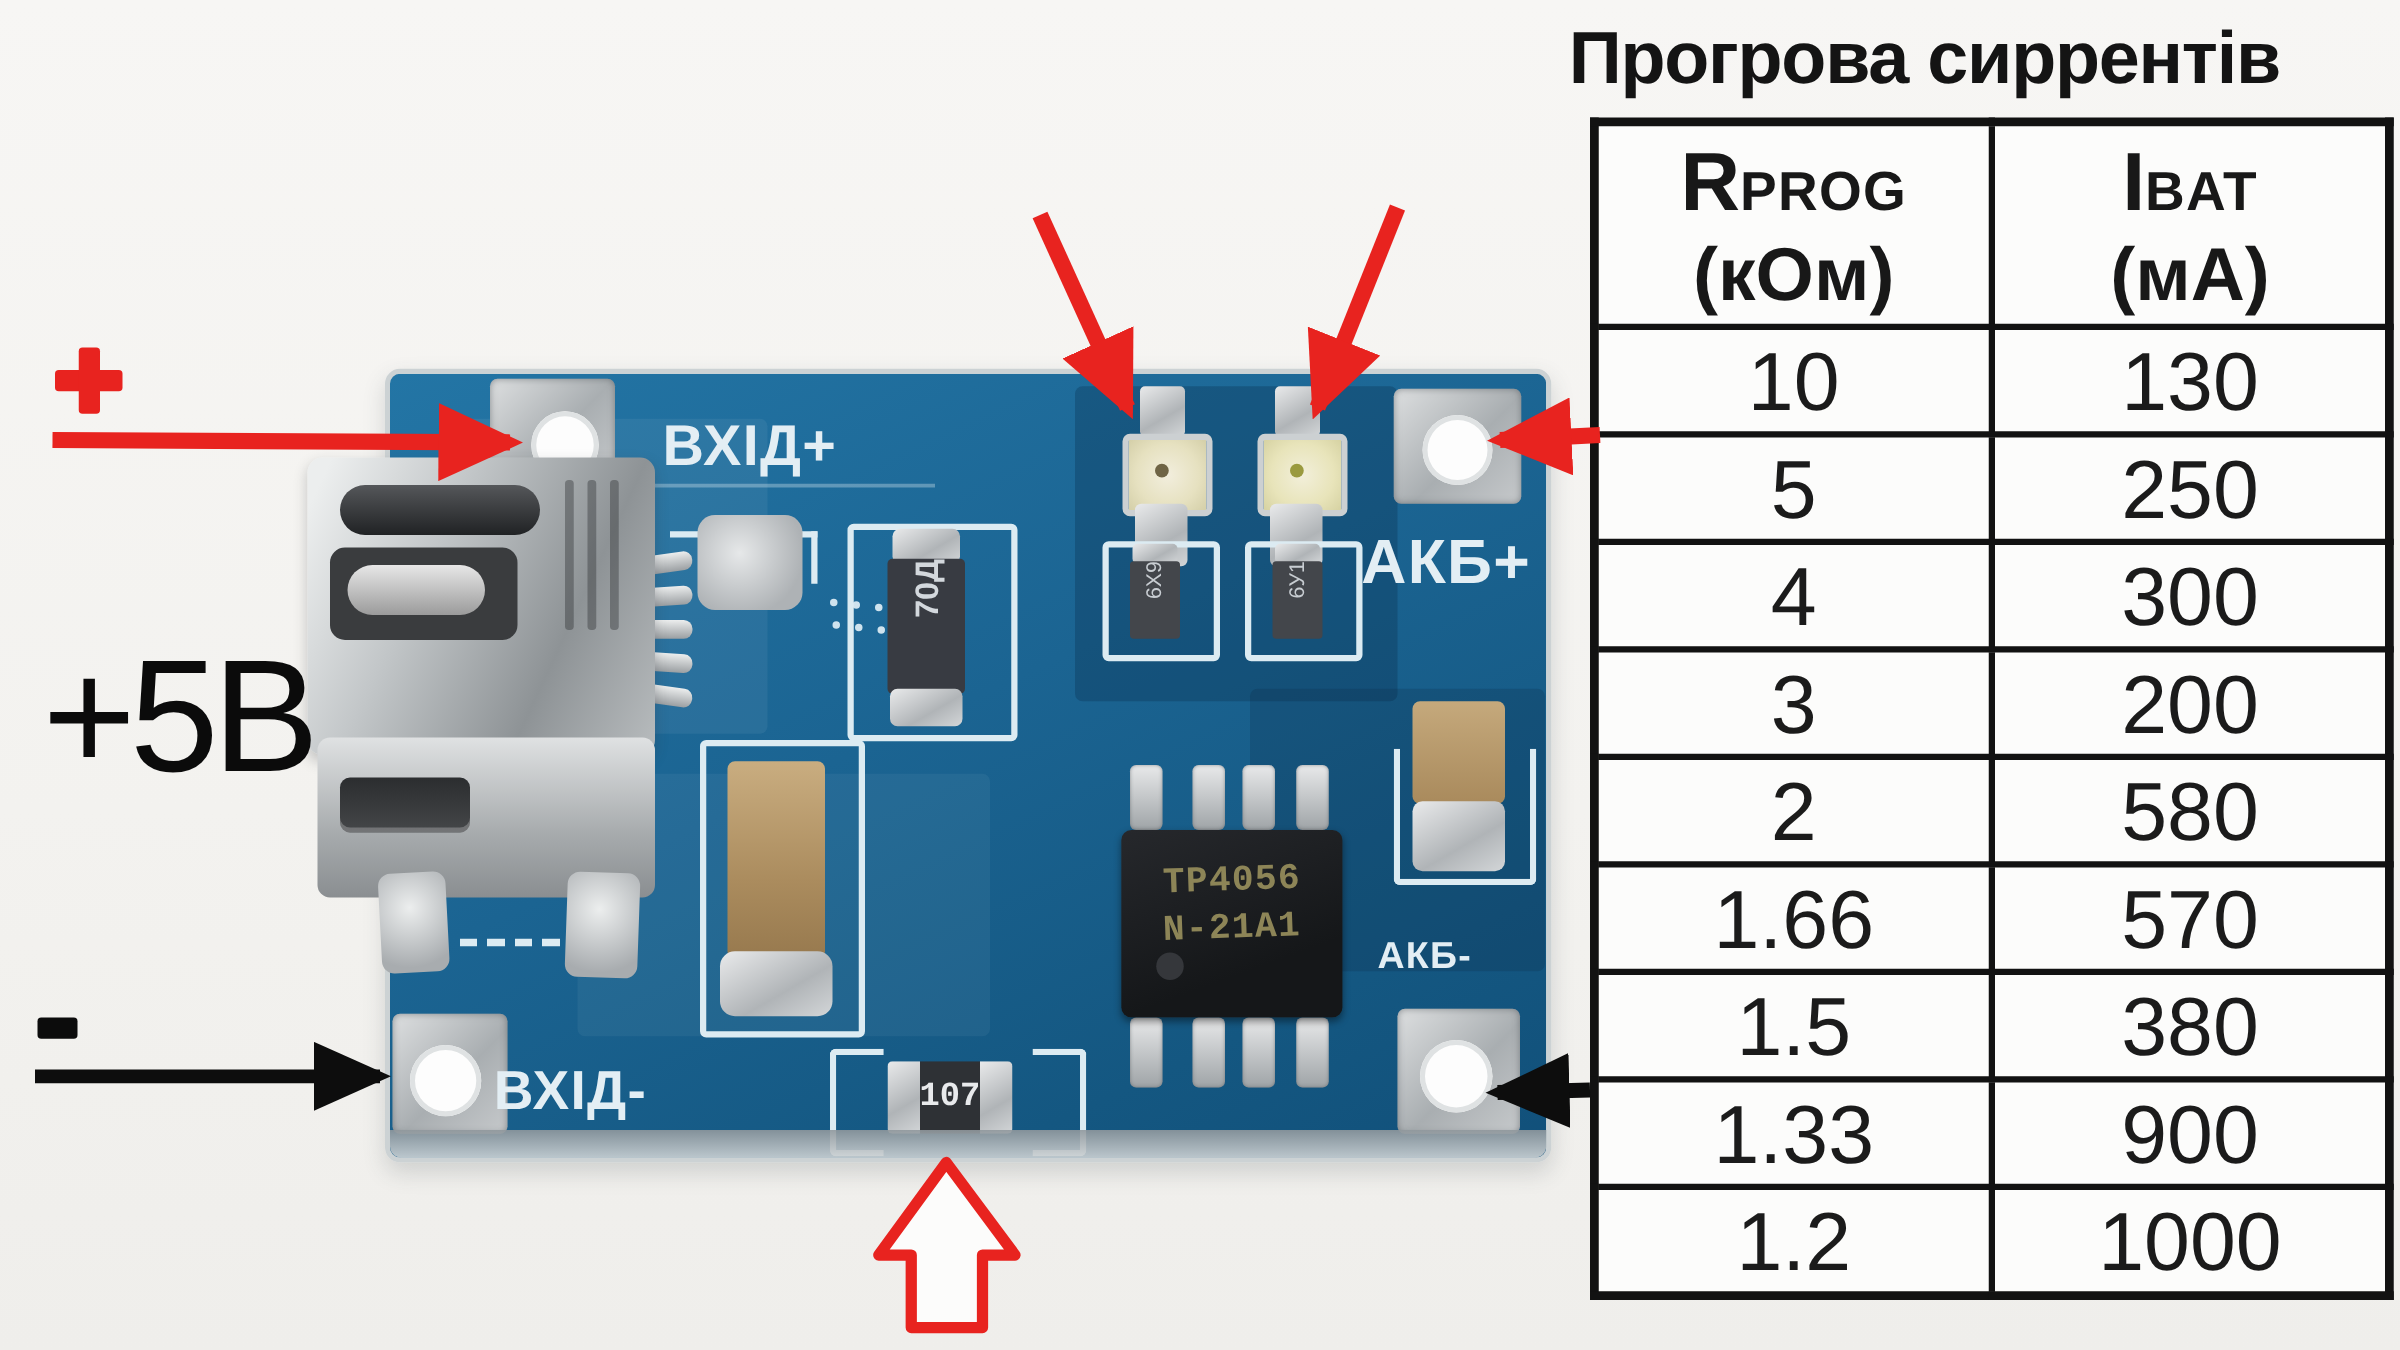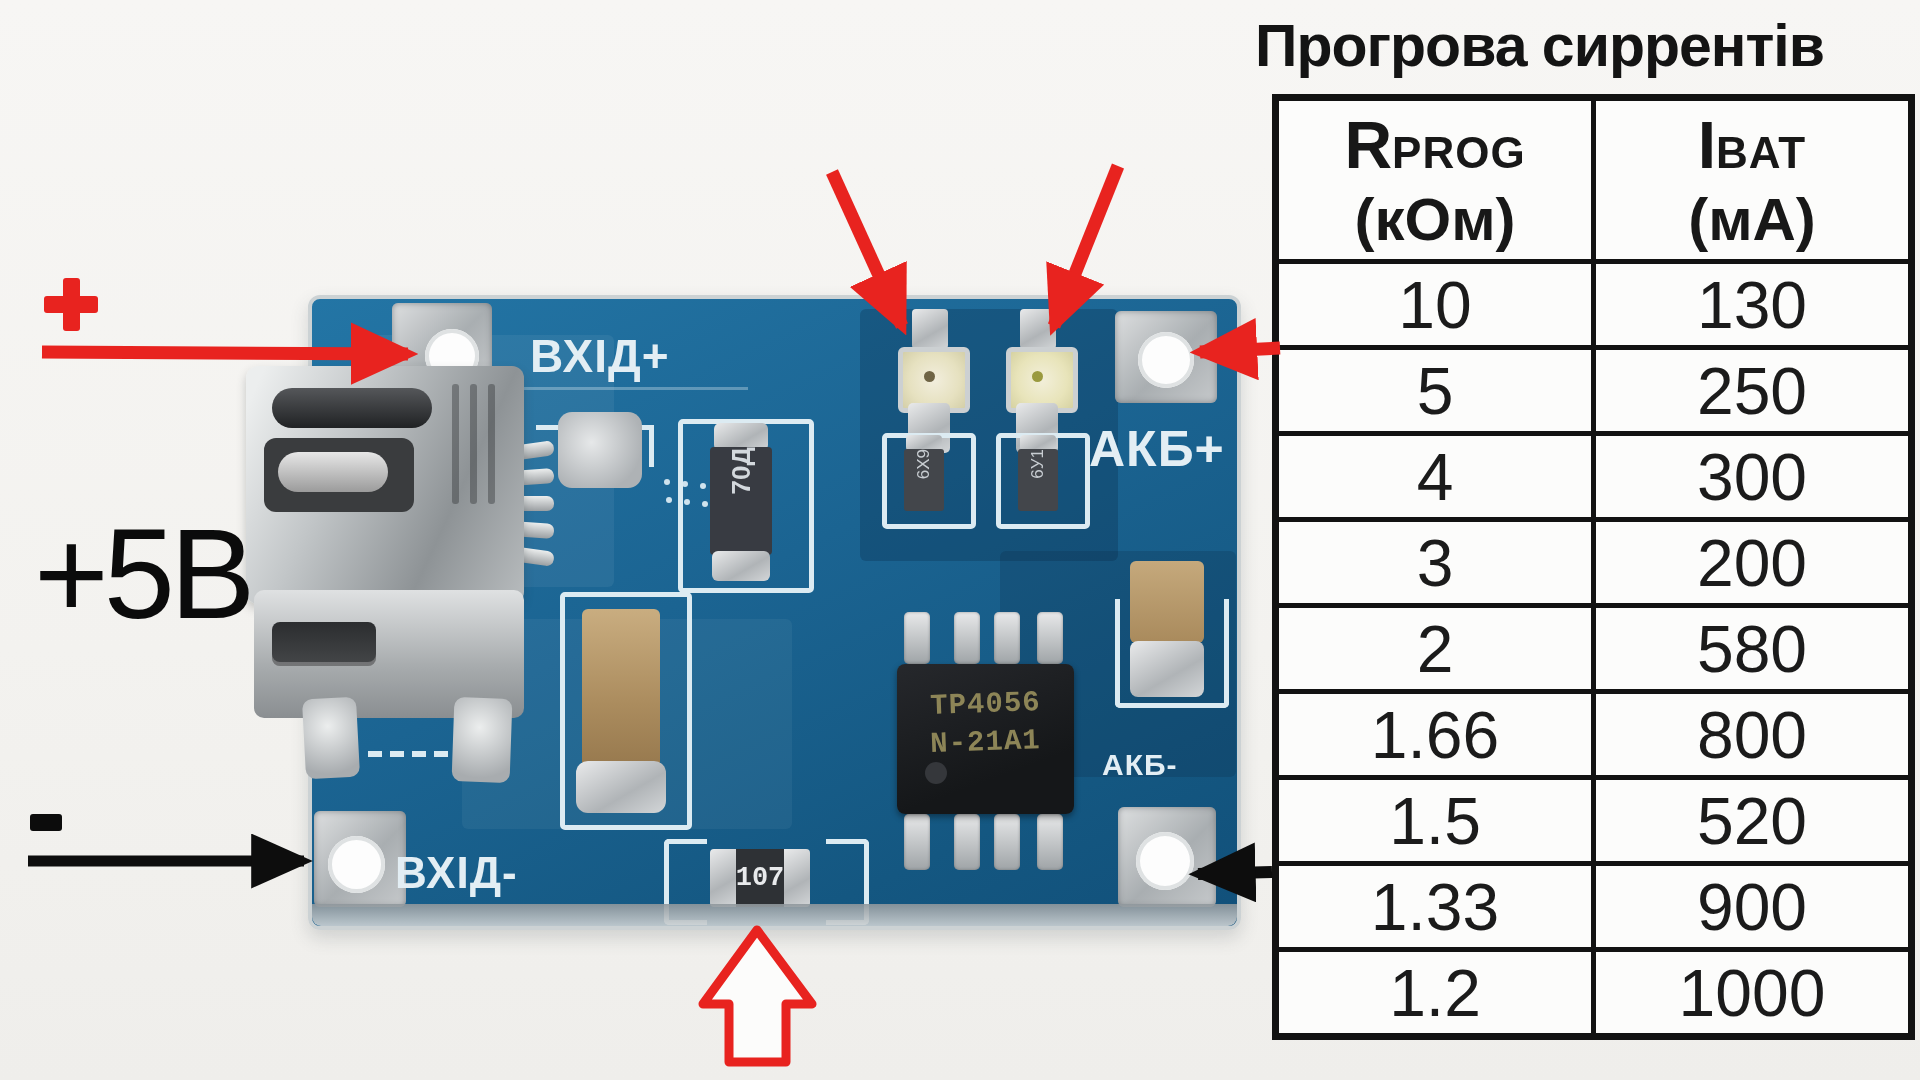--- a/index.html
+++ b/index.html
@@ -83,25 +83,25 @@
     <tr>
           <td>3</td>
           <td>200</td>
         </tr>
     <tr>
           <td>2</td>
           <td>580</td>
         </tr>
     <tr>
           <td>1.66</td>
-          <td>800</td>
+          <td>570</td>
         </tr>
     <tr>
           <td>1.5</td>
-          <td>520</td>
+          <td>380</td>
         </tr>
     <tr>
           <td>1.33</td>
           <td>900</td>
         </tr>
     <tr>
           <td>1.2</td>
           <td>1000</td>
         </tr>
   </tbody>

